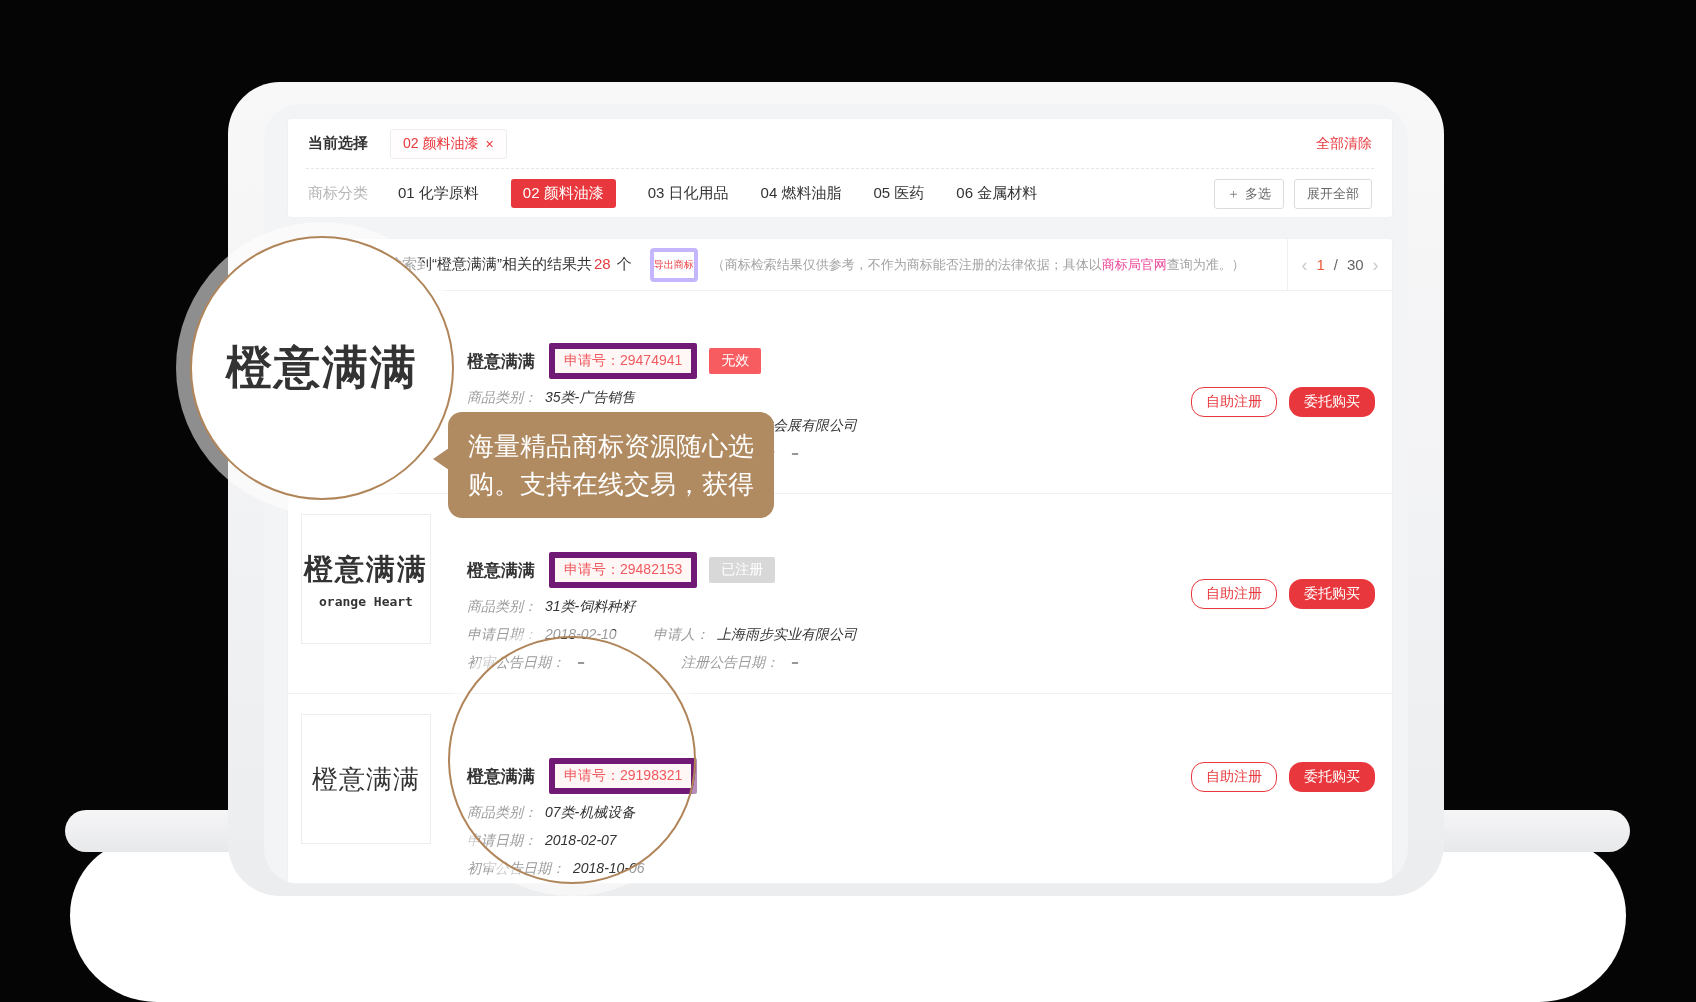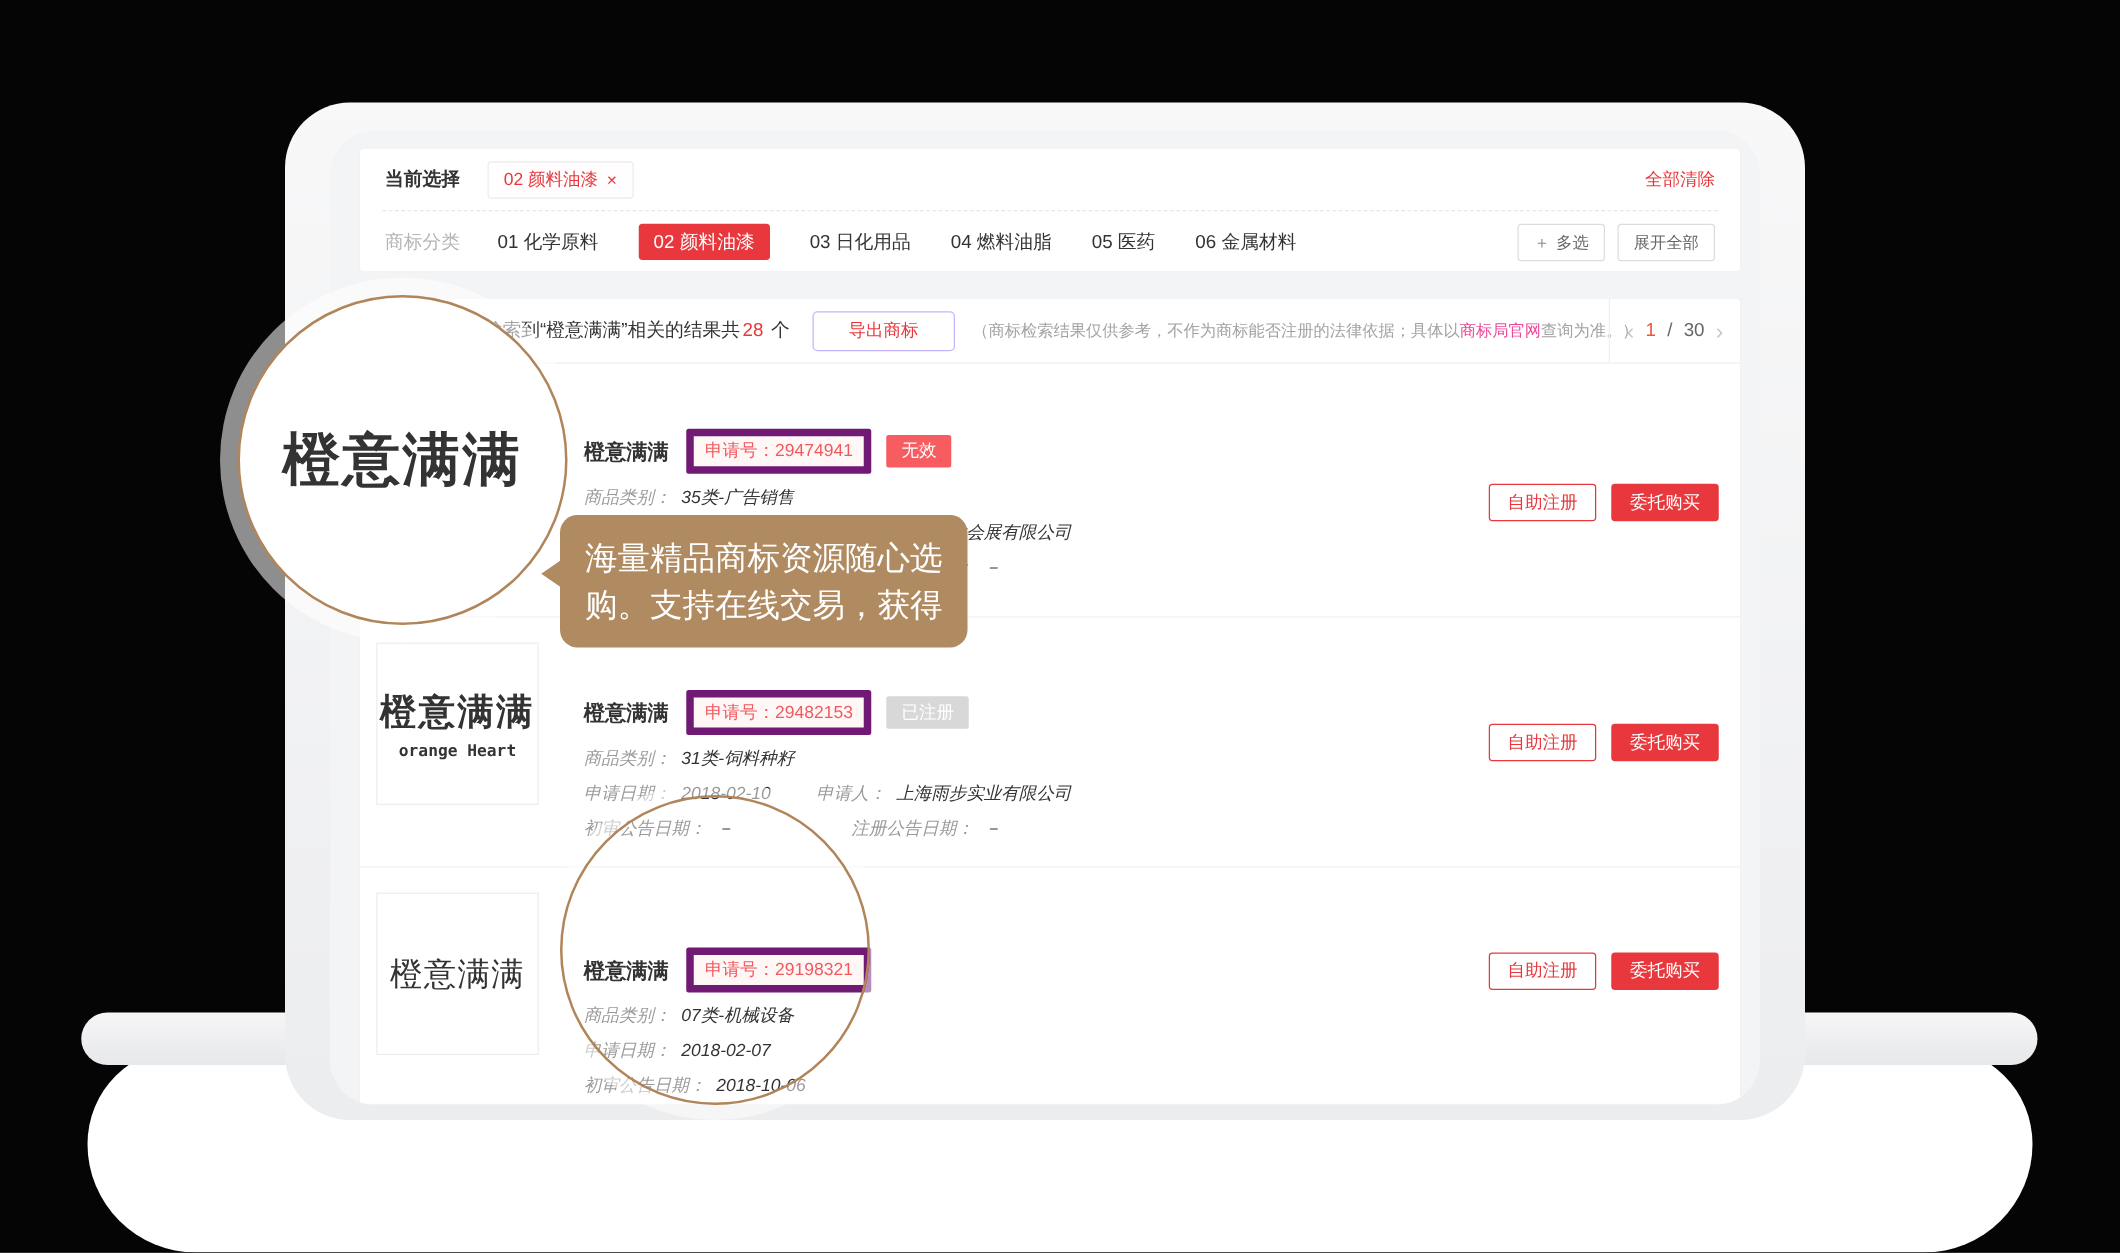--- a/index.html
+++ b/index.html
@@ -34,22 +34,22 @@
   .mini-btn{display:inline-flex;align-items:center;border:1px solid #dcdcdc;border-radius:3px;
     background:#fff;color:#666;font-size:13px;padding:5px 12px;margin-left:10px;cursor:pointer;white-space:nowrap;}
   .mini-btn .plus{margin-right:5px;color:#888;}
 
   
   .results-card{position:absolute;left:23px;top:134px;width:1106px;height:646px;
     background:#fff;border:1px solid #f1f1f2;border-top-left-radius:4px;border-top-right-radius:4px;box-sizing:border-box;}
   .res-header{position:relative;height:52px;border-bottom:1px solid #eef0f1;display:flex;align-items:center;padding-left:24px;box-sizing:border-box;}
   .summary{font-size:15px;color:#333;white-space:nowrap;}
   .summary .cnt{color:#e8383d;margin:0 2px;}
-  .export-btn{margin-left:18px;padding:6px 28px;border:1px solid #c4b5fd;border-radius:4px;
-    color:#e8383d;font-size:14px;background:#fff;cursor:pointer;white-space:nowrap;}
+  .export-btn{margin-left:18px;padding:6px 0;border:4px solid #c4b5fd;border-radius:4px;
+    color:#e8383d;font-size:10px;background:#fff;cursor:pointer;white-space:nowrap;}
   .disclaimer{margin-left:14px;font-size:13px;color:#a3a3a3;white-space:nowrap;}
   .disclaimer a{color:#ec4899;text-decoration:none;cursor:pointer;}
   .pager{position:absolute;right:0;top:0;bottom:0;width:104px;border-left:1px solid #eef0f1;
     display:flex;align-items:center;justify-content:center;gap:9px;font-size:15px;color:#666;}
   .pager .chev{color:#c9c9c9;font-size:18px;cursor:pointer;line-height:1;}
   .pager .cur{color:#f0583c;}
 
   .rrow{position:absolute;left:0;width:100%;box-sizing:border-box;}
   .rrow.b{border-top:1px solid #f1f1f2;}
   .r1{top:52px;height:202px;}
@@ -70,21 +70,21 @@
     background:#fff6f6;color:#f05a5f;font-size:14px;white-space:nowrap;}
   .status-badge{margin-left:12px;padding:4px 12px;border-radius:2px;color:#fff;font-size:14px;white-space:nowrap;}
   .status-badge:empty{display:none;}
   .st-invalid{background:#f75c61;}
   .st-registered{background:#d8d8d8;}
   .line{margin-top:8px;font-size:14px;line-height:20px;display:flex;white-space:nowrap;font-style:italic;}
   .line .lbl{color:#9b9b9b;}
   .line .val{color:#333;margin-left:8px;}
   .line .val.w{min-width:92px;}
   .line .lbl2{color:#9b9b9b;margin-left:16px;}
-  .actions .btn{position:absolute;width:86px;height:30px;border-radius:3px;font-size:14px;
+  .actions .btn{position:absolute;width:86px;height:30px;border-radius:13px;font-size:14px;
     display:flex;align-items:center;justify-content:center;cursor:pointer;box-sizing:border-box;}
   .btn.outline{border:1px solid #e8383d;color:#e8383d;background:#fff;right:115px;}
   .btn.fill{background:#e8383d;color:#fff;right:17px;}
   .r1 .btn{top:96px;} .r2 .btn{top:85px;} .r3 .btn{top:68px;}
 
   
   .mag-circle{position:absolute;border-radius:50%;border:2px solid #b1855a;box-sizing:border-box;}
   .mag1{left:190px;top:236px;width:264px;height:264px;background:#fff;
     box-shadow:0 0 0 14px rgba(255,255,255,.55);display:flex;align-items:center;justify-content:center;z-index:6;}
   .mag1 .big{font-size:46px;font-weight:600;color:#333;letter-spacing:2px;}

